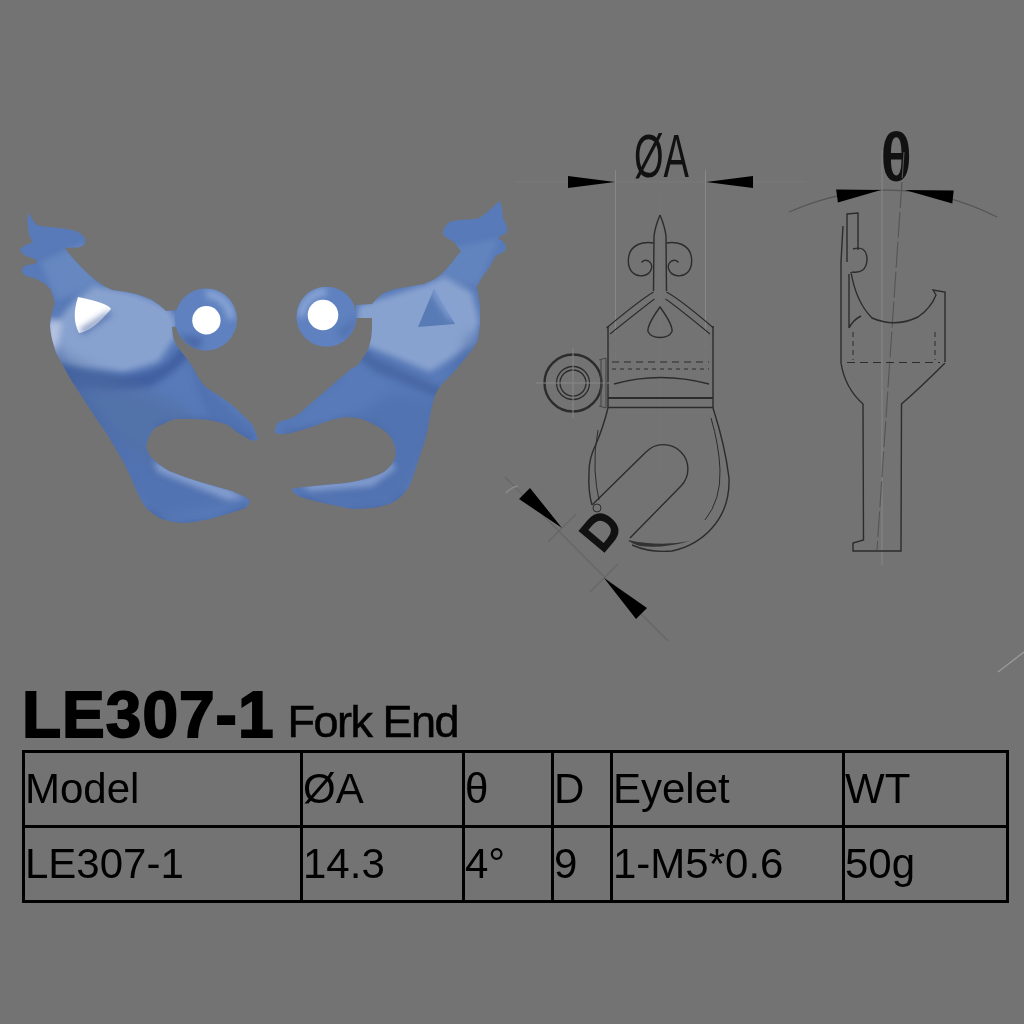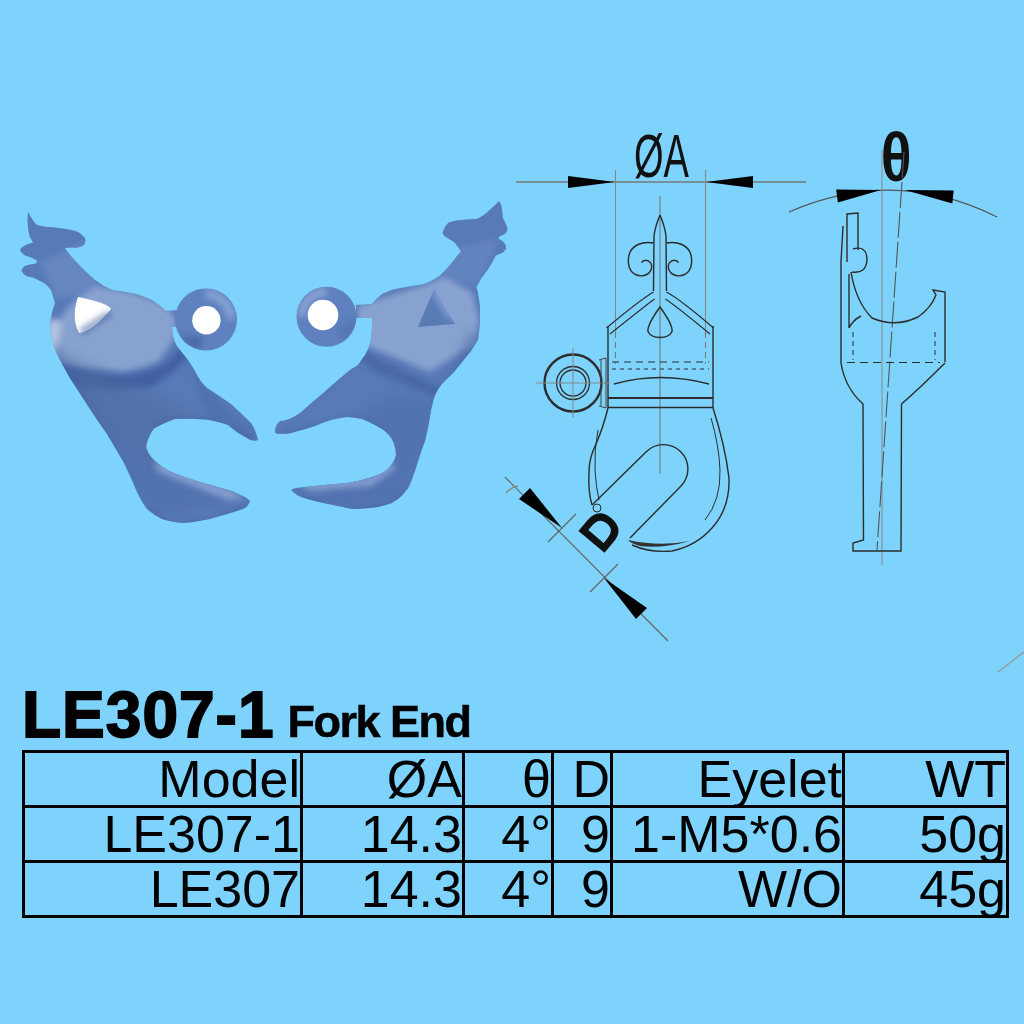--- a/index.html
+++ b/index.html
@@ -1,21 +1,21 @@
 <!DOCTYPE html>
 <html><head><meta charset="utf-8">
 <style>
 html,body{margin:0;padding:0;background:#fff}
 body{width:1024px;height:1024px;overflow:hidden;font-family:"Liberation Sans",sans-serif}
-#page{position:relative;width:1024px;height:1024px;background:#7dd3fc;opacity:0.999}
+#page{position:relative;width:1024px;height:1024px;background:#737373;opacity:0.999}
 svg.art{position:absolute;left:0;top:0}
 #title{position:absolute;left:22px;top:678px;white-space:nowrap}
 #title .big{font-size:64px;font-weight:bold;letter-spacing:1px;-webkit-text-stroke:1.8px #000}
-#title .sub{font-size:45px;font-weight:bold;letter-spacing:-1.5px;margin-left:13px;-webkit-text-stroke:0.5px #000}
-#tbl{position:absolute;left:22px;top:750px;width:984px;height:153px;border-collapse:collapse;table-layout:fixed;font-size:52px;text-align:right}
+#title .sub{font-size:45px;font-weight:normal;letter-spacing:-1.5px;margin-left:13px;-webkit-text-stroke:0.5px #000}
+#tbl{position:absolute;left:22px;top:750px;width:984px;height:153px;border-collapse:collapse;table-layout:fixed;font-size:42px;text-align:left}
 #tbl td{border:3px solid #000;padding:0;vertical-align:middle;line-height:1}
 </style></head>
 <body>
 <div id="page">
 
 <svg class="art" width="1024" height="1024" viewBox="0 0 1024 1024">
 <defs>
 <filter id="soft" x="-30%" y="-30%" width="160%" height="160%">
           <feGaussianBlur stdDeviation="3"></feGaussianBlur>
         </filter>
@@ -228,23 +228,15 @@
           <td>WT</td>
         </tr>
 <tr>
           <td>LE307-1</td>
           <td>14.3</td>
           <td>4°</td>
           <td>9</td>
           <td>1-M5*0.6</td>
           <td>50g</td>
         </tr>
-<tr>
-          <td>LE307</td>
-          <td>14.3</td>
-          <td>4°</td>
-          <td>9</td>
-          <td>W/O</td>
-          <td>45g</td>
-        </tr>
 </tbody>
     </table>
 
 </div>
 </body></html>

